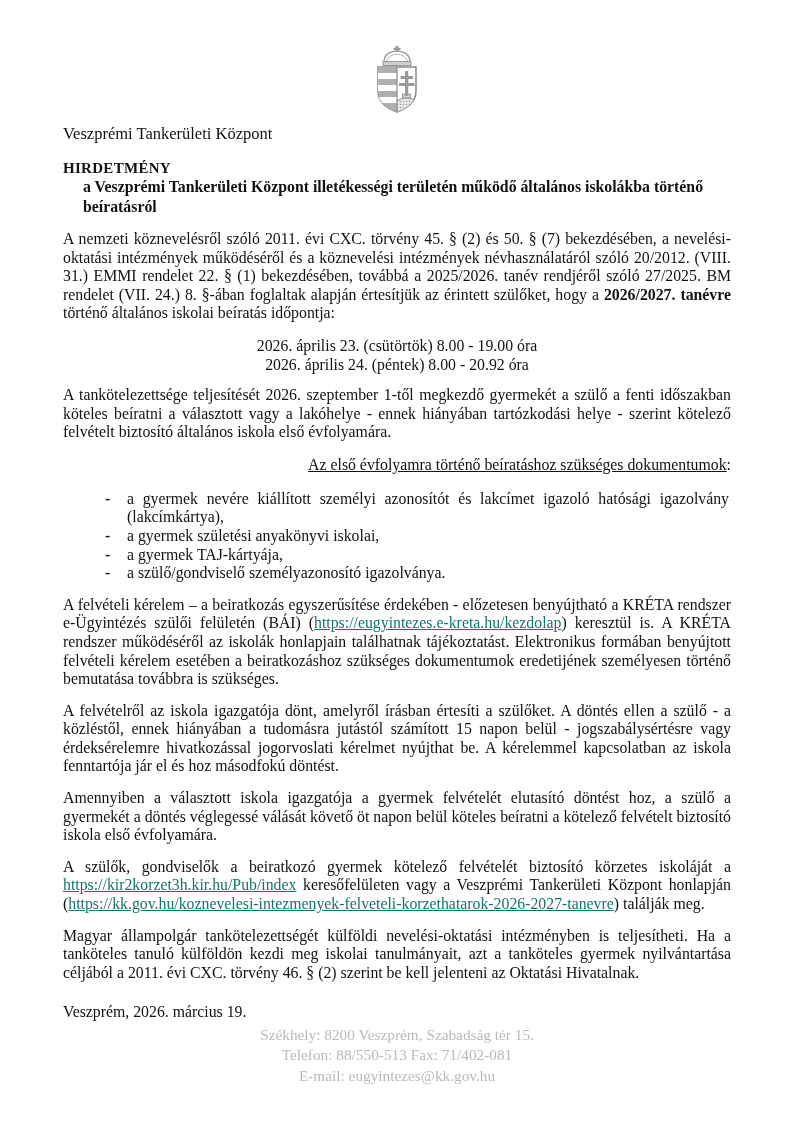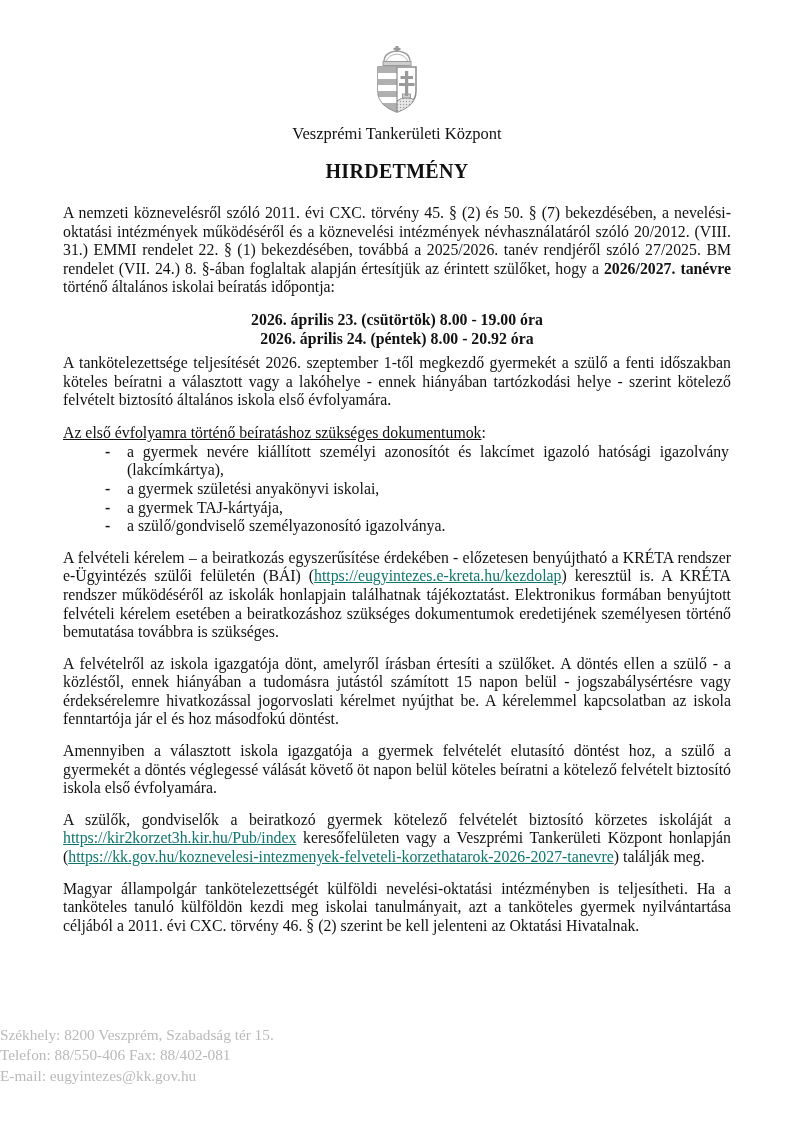--- a/index.html
+++ b/index.html
@@ -8,46 +8,47 @@
     position: relative;
     width: 794px;
     height: 1123px;
     margin: 0 auto;
     background: #ffffff;
     font-family: "Liberation Serif", "DejaVu Serif", serif;
     color: #111111;
     padding: 46px 63px 0 63px;
     overflow: hidden;
   }
-  .center { text-align: center; }
+  .center { text-align: left; }
   .crest-wrap { text-align: center; margin-bottom: 6px; }
   .crest-wrap svg { display: inline-block; }
   .org-name { font-size: 16.5px; margin-bottom: 16px; }
-  .doc-title { font-size: 20px; font-weight: bold; margin-bottom: 21px; letter-spacing: .3px; }
+  .doc-title { font-size: 15px; font-weight: bold; letter-spacing: .3px; }
   .subtitle { font-size: 15.8px; font-weight: bold; line-height: 19.5px; margin-bottom: 14px; padding: 0 20px; }
   .para {
     font-size: 15.8px;
     line-height: 18.6px;
     text-align: justify;
     margin-bottom: 13px;
   }
-  .dates { font-size: 15.8px; font-weight: bold; line-height: 19.5px; text-align: center; margin: 2px 0 5px 0; }
-  .docs-heading { font-size: 15.8px; line-height: 19px; margin-bottom: 1px; text-align: left; }
+  .dates { font-size: 15.8px; font-weight: normal; line-height: 19.5px; text-align: center; margin: 2px 0 11px 0; }
+  .docs-heading { font-size: 15.8px; line-height: 19px; margin-bottom: 16px; text-align: right; }
   .docs-heading .u { text-decoration: underline; }
   .bullet-list { margin-bottom: 13px; }
   .bullet-row { display: flex; font-size: 15.8px; line-height: 18.6px; }
   .bullet-marker { flex: none; width: 22px; margin-left: 42px; font-weight: bold; }
   .bullet-text { flex: 1; text-align: justify; padding-right: 2px; }
   .b { font-weight: bold; margin-top: 9px; }
   a.link { color: #0f766e; text-decoration: underline; cursor: pointer; }
   .date-line { font-size: 15.8px; margin-top: 21px; text-align: left; }
   .footer {
     position: absolute;
     left: 0; right: 0;
     bottom: 37px;
+    text-align: center;
     color: #b9b9b9;
     font-size: 15.3px;
     line-height: 20.5px;
   }
 </style>
 </head>
 <body>
 
 <div class="page">
 
@@ -96,20 +97,21 @@
           <rect x="33" y="37" width="15.5" height="3" fill="#9a9a9a"></rect>
         </g>
       </svg>
     </span>
   </div>
 
   <div class="org-name center">Veszprémi Tankerületi Központ</div>
 
   <div class="doc-title center">HIRDETMÉNY</div>
 
+  <div class="subtitle center">a Veszprémi Tankerületi Központ illetékességi területén működő általános iskolákba történő beíratásról</div>
 
   <div class="para"><span>A nemzeti köznevelésről szóló 2011. évi CXC. törvény 45. § (2) és 50. § (7) bekezdésében, a nevelési-oktatási intézmények működéséről és a köznevelési intézmények névhasználatáról szóló 20/2012. (VIII. 31.) EMMI rendelet 22. § (1) bekezdésében, továbbá a 2025/2026. tanév rendjéről szóló 27/2025. BM rendelet (VII. 24.) 8. §-ában foglaltak alapján értesítjük az érintett szülőket, hogy a </span><span class="b">2026/2027. tanévre</span><span> történő általános iskolai beíratás időpontja:</span></div>
 
   <div class="dates">
     <div>2026. április 23. (csütörtök) 8.00 - 19.00 óra</div>
     <div>2026. április 24. (péntek) 8.00 - 20.92 óra</div>
   </div>
 
   <div class="para">A tankötelezettsége teljesítését 2026. szeptember 1-től megkezdő gyermekét a szülő a fenti időszakban köteles beíratni a választott vagy a lakóhelye - ennek hiányában tartózkodási helye - szerint kötelező felvételt biztosító általános iskola első évfolyamára.</div>
 
@@ -137,20 +139,21 @@
   <div class="para"><span>A felvételi kérelem – a beiratkozás egyszerűsítése érdekében - előzetesen benyújtható a KRÉTA rendszer e-Ügyintézés szülői felületén (BÁI) (</span><a href="#" class="link">https://eugyintezes.e-kreta.hu/kezdolap</a><span>) keresztül is. A KRÉTA rendszer működéséről az iskolák honlapjain találhatnak tájékoztatást. Elektronikus formában benyújtott felvételi kérelem esetében a beiratkozáshoz szükséges dokumentumok eredetijének személyesen történő bemutatása továbbra is szükséges.</span></div>
 
   <div class="para">A felvételről az iskola igazgatója dönt, amelyről írásban értesíti a szülőket. A döntés ellen a szülő - a közléstől, ennek hiányában a tudomásra jutástól számított 15 napon belül - jogszabálysértésre vagy érdeksérelemre hivatkozással jogorvoslati kérelmet nyújthat be. A kérelemmel kapcsolatban az iskola fenntartója jár el és hoz másodfokú döntést.</div>
 
   <div class="para">Amennyiben a választott iskola igazgatója a gyermek felvételét elutasító döntést hoz, a szülő a gyermekét a döntés véglegessé válását követő öt napon belül köteles beíratni a kötelező felvételt biztosító iskola első évfolyamára.</div>
 
   <div class="para"><span>A szülők, gondviselők a beiratkozó gyermek kötelező felvételét biztosító körzetes iskoláját a </span><a href="#" class="link">https://kir2korzet3h.kir.hu/Pub/index</a><span> keresőfelületen vagy a Veszprémi Tankerületi Központ honlapján (</span><a href="#" class="link">https://kk.gov.hu/koznevelesi-intezmenyek-felveteli-korzethatarok-2026-2027-tanevre</a><span>) találják meg.</span></div>
 
   <div class="para">Magyar állampolgár tankötelezettségét külföldi nevelési-oktatási intézményben is teljesítheti. Ha a tanköteles tanuló külföldön kezdi meg iskolai tanulmányait, azt a tanköteles gyermek nyilvántartása céljából a 2011. évi CXC. törvény 46. § (2) szerint be kell jelenteni az Oktatási Hivatalnak.</div>
 
+  <div class="date-line">Veszprém, 2026. március 19.</div>
 
   <div class="footer">
     <div>Székhely: 8200 Veszprém, Szabadság tér 15.</div>
-    <div>Telefon: 88/550-406 Fax: 88/402-081</div>
+    <div>Telefon: 88/550-513 Fax: 71/402-081</div>
     <div>E-mail: eugyintezes@kk.gov.hu</div>
   </div>
 
 </div>
 
 </body></html>

